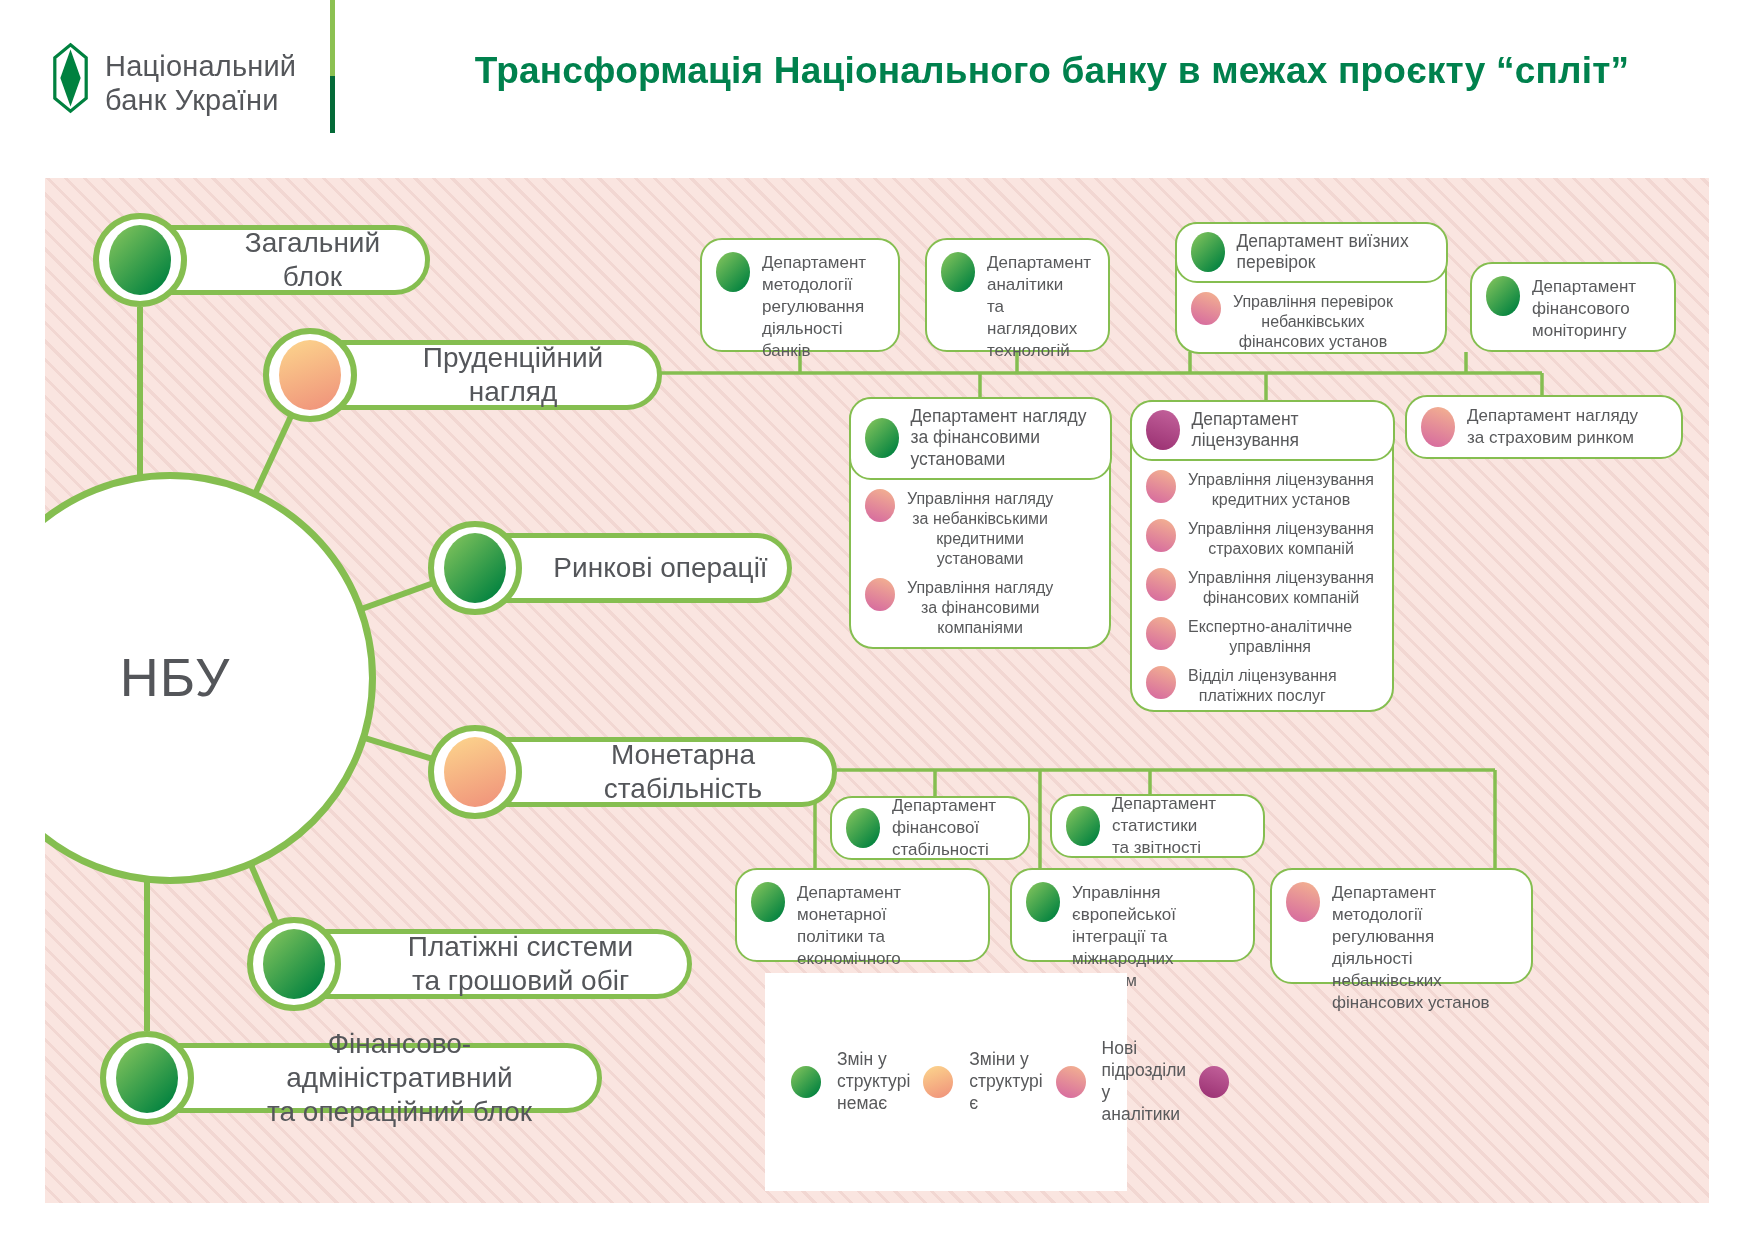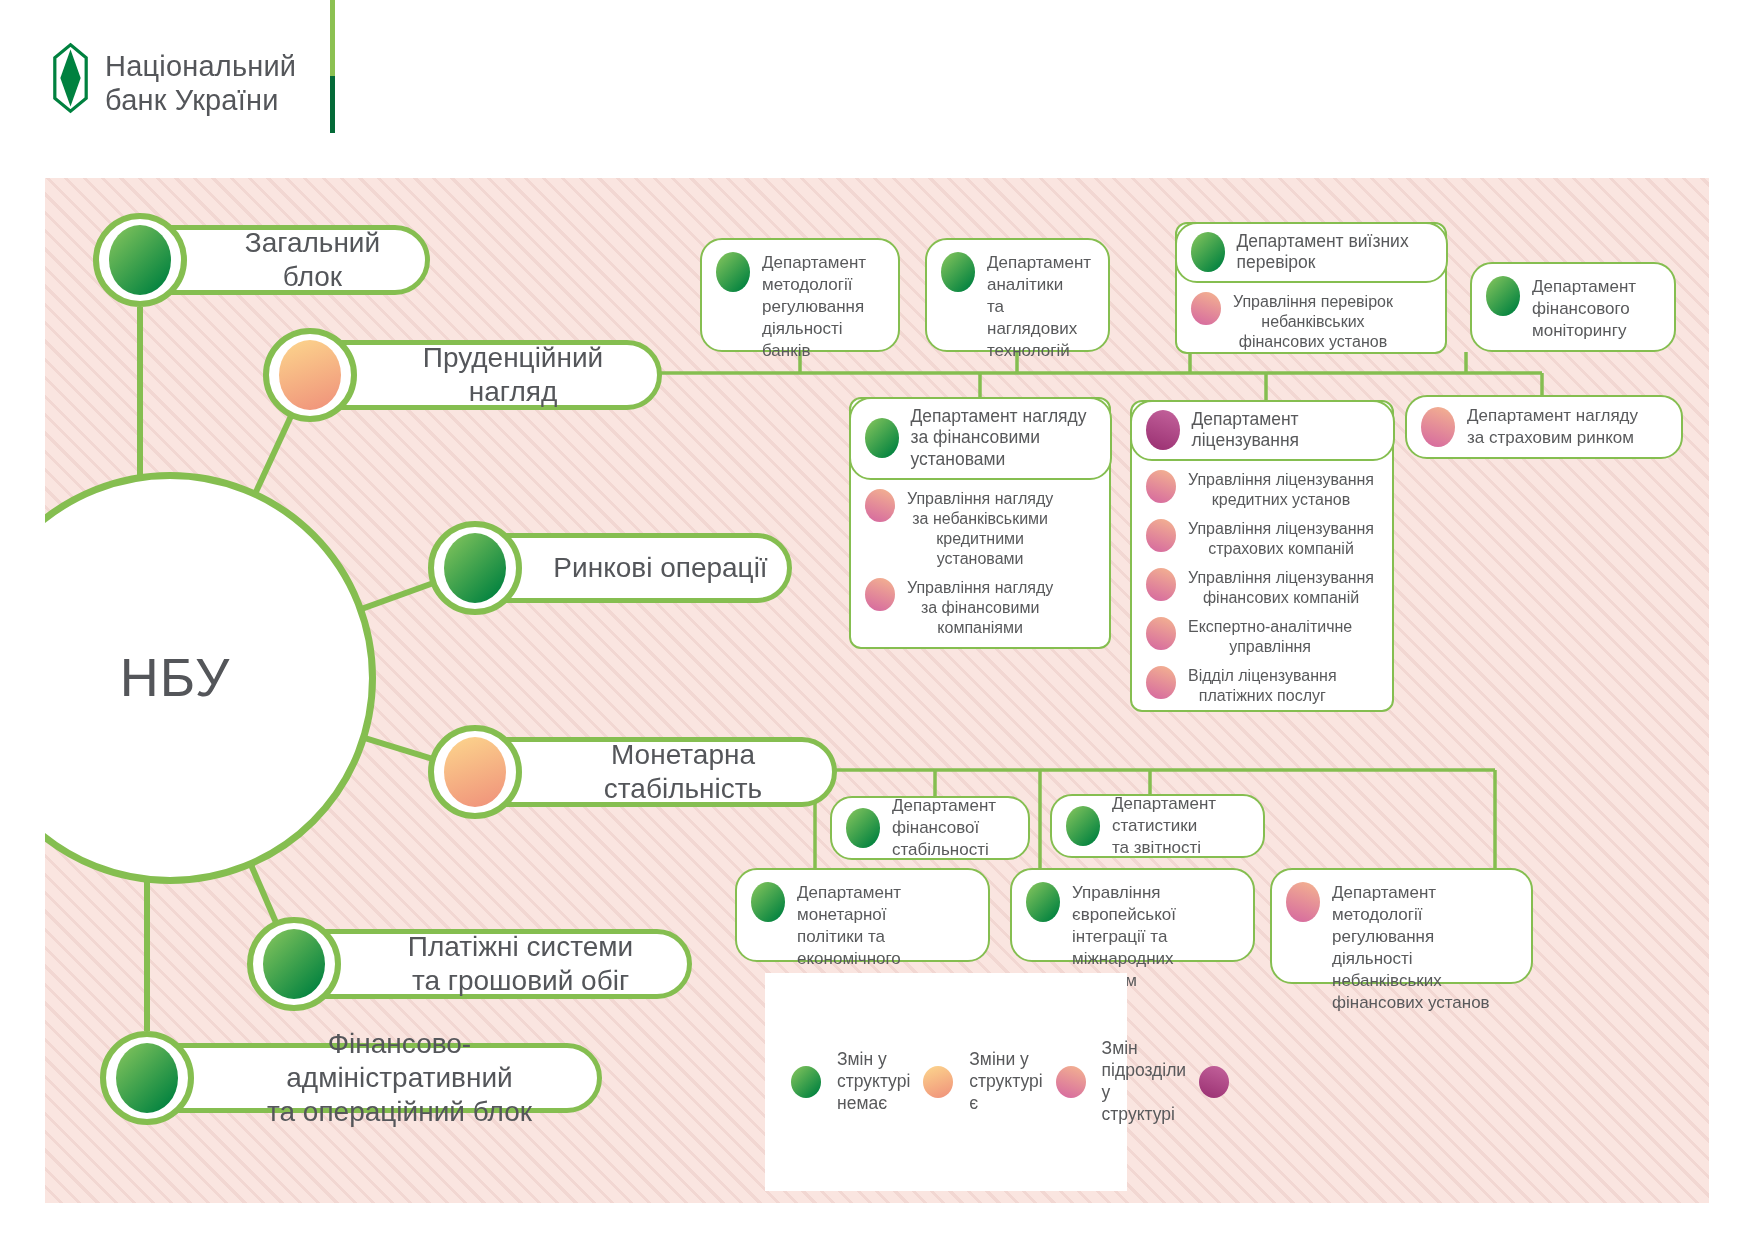--- a/index.html
+++ b/index.html
@@ -44,21 +44,21 @@
 
   
   .dbox { position:absolute; background:#fff; border:2.5px solid #85BE50; border-radius:22px;
     display:flex; gap:12px; padding:12px 14px; z-index:2; }
   .dbox.center { align-items:center; }
   .dbox.top { align-items:flex-start; }
   .dot { width:34px; height:40px; border-radius:50%; flex-shrink:0; }
   .dtext { font-size:17px; line-height:1.3; white-space:pre-line; color:#58595B; }
 
   
-  .group { position:absolute; background:#fff; border:2.5px solid #85BE50; border-radius:12px; z-index:2; }
+  .group { position:absolute; background:#fff; border:2.5px solid #85BE50; border-radius:24px; z-index:2; }
   .group-title { position:relative; margin:-2.5px -2.5px 0 -2.5px; background:#fff;
     border:2.5px solid #85BE50; border-radius:22px; display:flex; gap:12px;
     align-items:center; padding:7px 14px; }
   .group-title .dtext { font-size:17.5px; line-height:1.25; font-weight:500; }
   .group-subs { padding:9px 14px 12px 14px; display:flex; flex-direction:column; gap:9px; }
   .sub { display:flex; gap:12px; align-items:flex-start; }
   .sub .dot { width:30px; height:33px; }
   .sub .dtext { font-size:16px; line-height:1.25;text-align:center; }
 
   
@@ -81,20 +81,21 @@
     </span>
     <div id="logo-text">
       <div>Національний</div>
       <div>банк України</div>
     </div>
   </div>
   <div id="divider">
     <div class="d-top"></div>
       <div class="d-bot"></div>
   </div>
+  <div id="main-title">Трансформація Національного банку в межах проєкту “спліт”</div>
 </div>
 
 <div id="panel">
 
   <svg id="connectors" width="1664" height="1025" viewBox="0 0 1664 1025">
 
     <g stroke="#85BE50" stroke-width="6" fill="none">
       <path d="M95,129 L95,305"></path>
       <path d="M265,197 L125,500"></path>
       <path d="M430,390 L125,500"></path>
@@ -295,20 +296,20 @@
     <div class="legend-item">
       <div class="dot g-green"></div>
       <div class="dtext">Змін у структурі немає</div>
     </div>
     <div class="legend-item">
       <div class="dot g-orange"></div>
       <div class="dtext">Зміни у структурі є</div>
     </div>
     <div class="legend-item">
       <div class="dot g-pink"></div>
-      <div class="dtext">Змін підрозділи у структурі</div>
+      <div class="dtext">Нові підрозділи у аналітики</div>
     </div>
     <div class="legend-item">
       <div class="dot g-magenta"></div>
     </div>
   </div>
 
 </div>
 
 </body></html>

